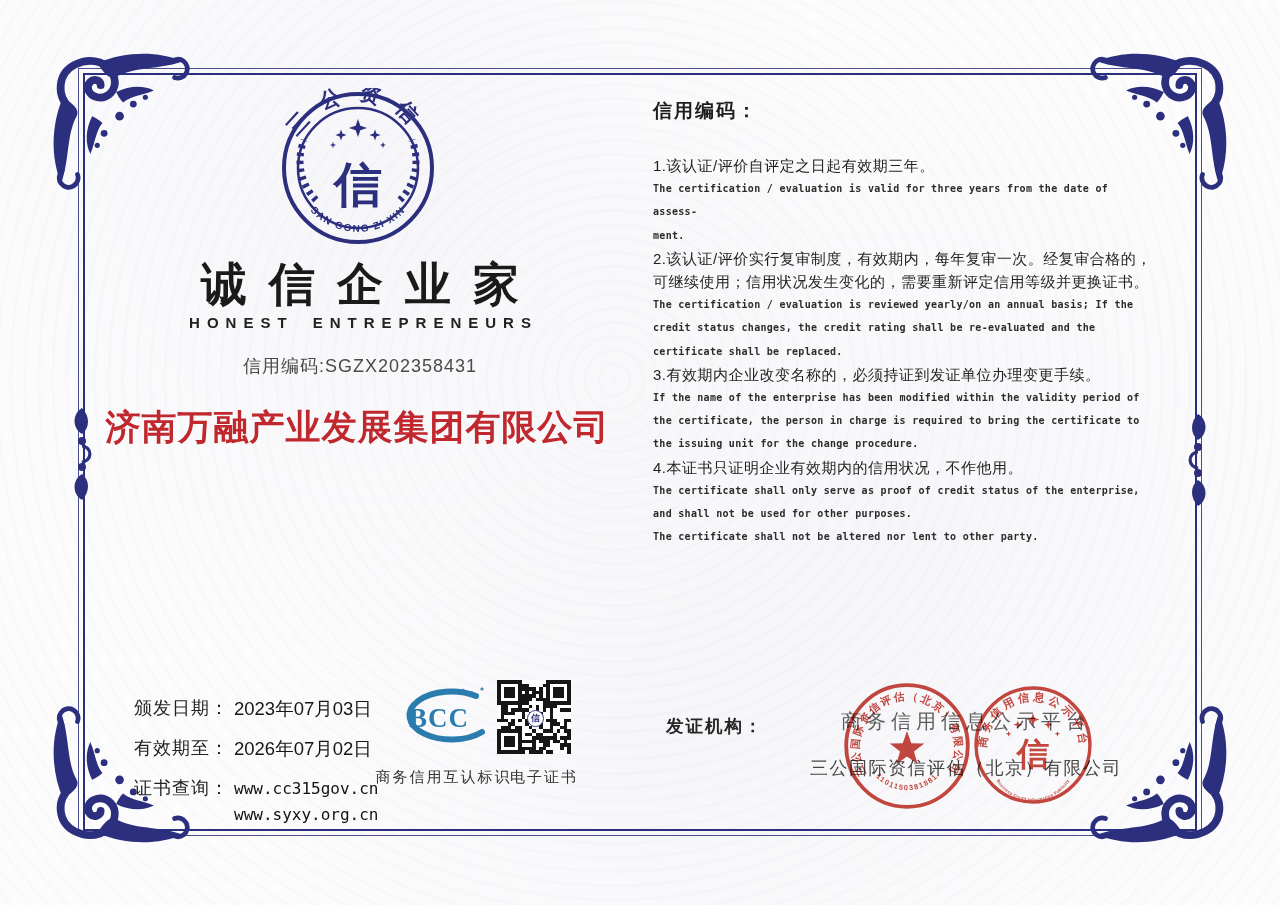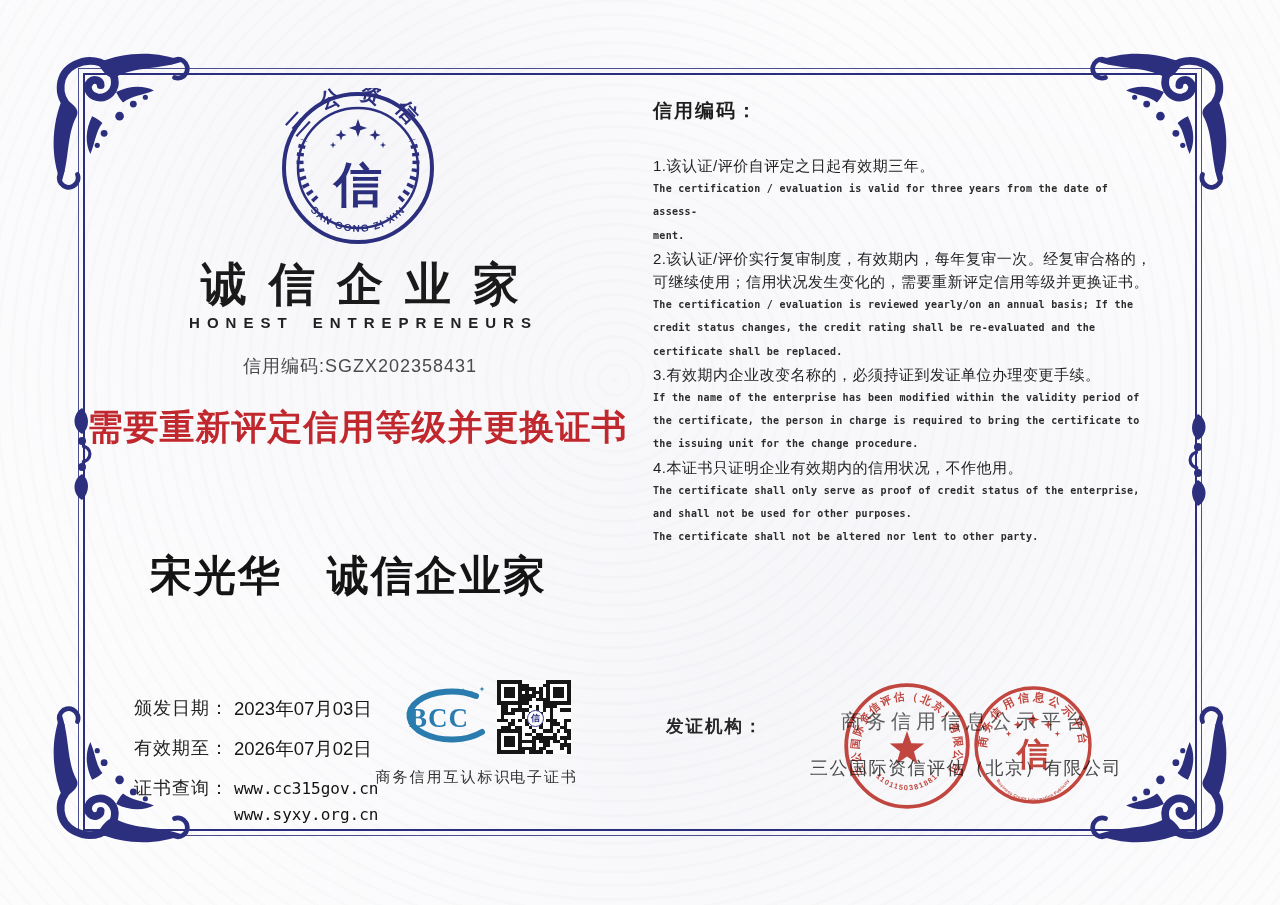--- a/index.html
+++ b/index.html
@@ -148,23 +148,22 @@
       <use href="#spark" transform="translate(55,57) scale(0.45)"></use>
       <use href="#spark" transform="translate(105,57) scale(0.45)"></use>
     </g>
     <text x="80" y="113" text-anchor="middle" font-size="48" font-weight="bold" fill="#2b2f7e" font-family="'Liberation Serif','DejaVu Serif',serif">信</text>
   </svg>
 
   <div class="title">诚信企业家</div>
   <div class="subtitle">HONEST ENTREPRENEURS</div>
   <div class="credit-line"><span>信用编码:</span><span>SGZX202358431</span></div>
 
-  <div class="company">需要重新评定信用等级并更换证书</div>
-
-  <div class="holder"><span>宋光华</span><span class="gap"></span><span>诚信企业家</span></div>
+  <div class="company">济南万融产业发展集团有限公司</div>
+
 
   <div class="meta">
     <div class="meta-row">
       <span class="meta-label">颁发日期：</span>
       <span class="meta-value">2023年07月03日</span>
     </div>
     <div class="meta-row">
       <span class="meta-label">有效期至：</span>
       <span class="meta-value">2026年07月02日</span>
     </div>

